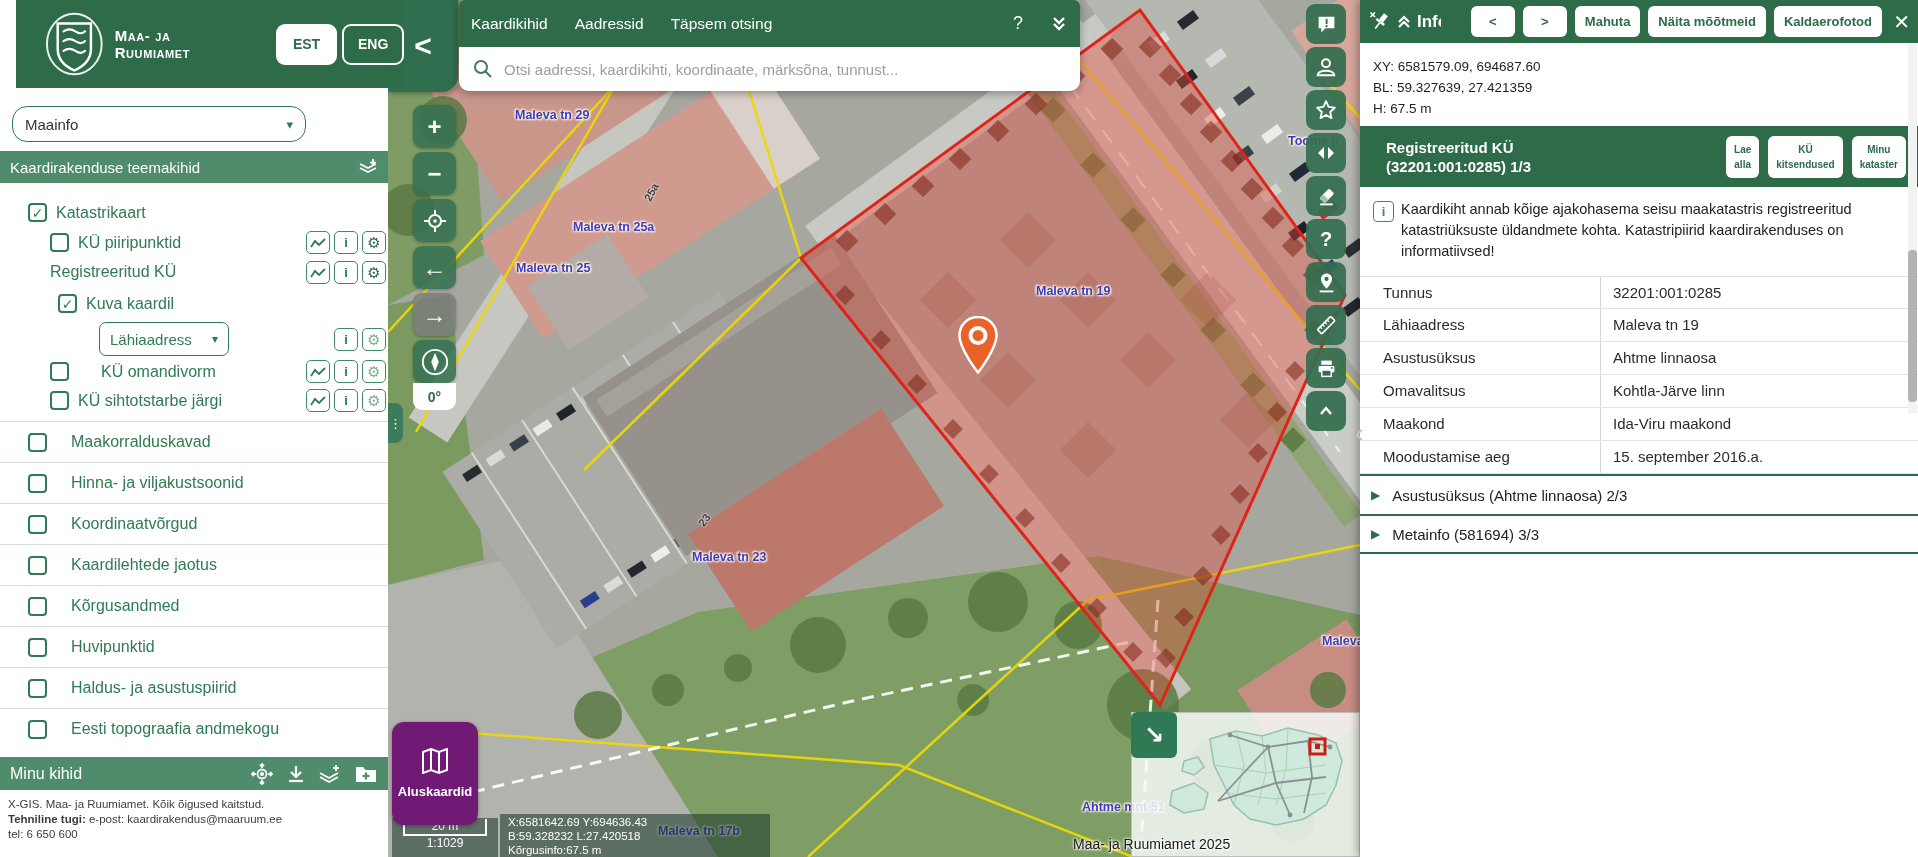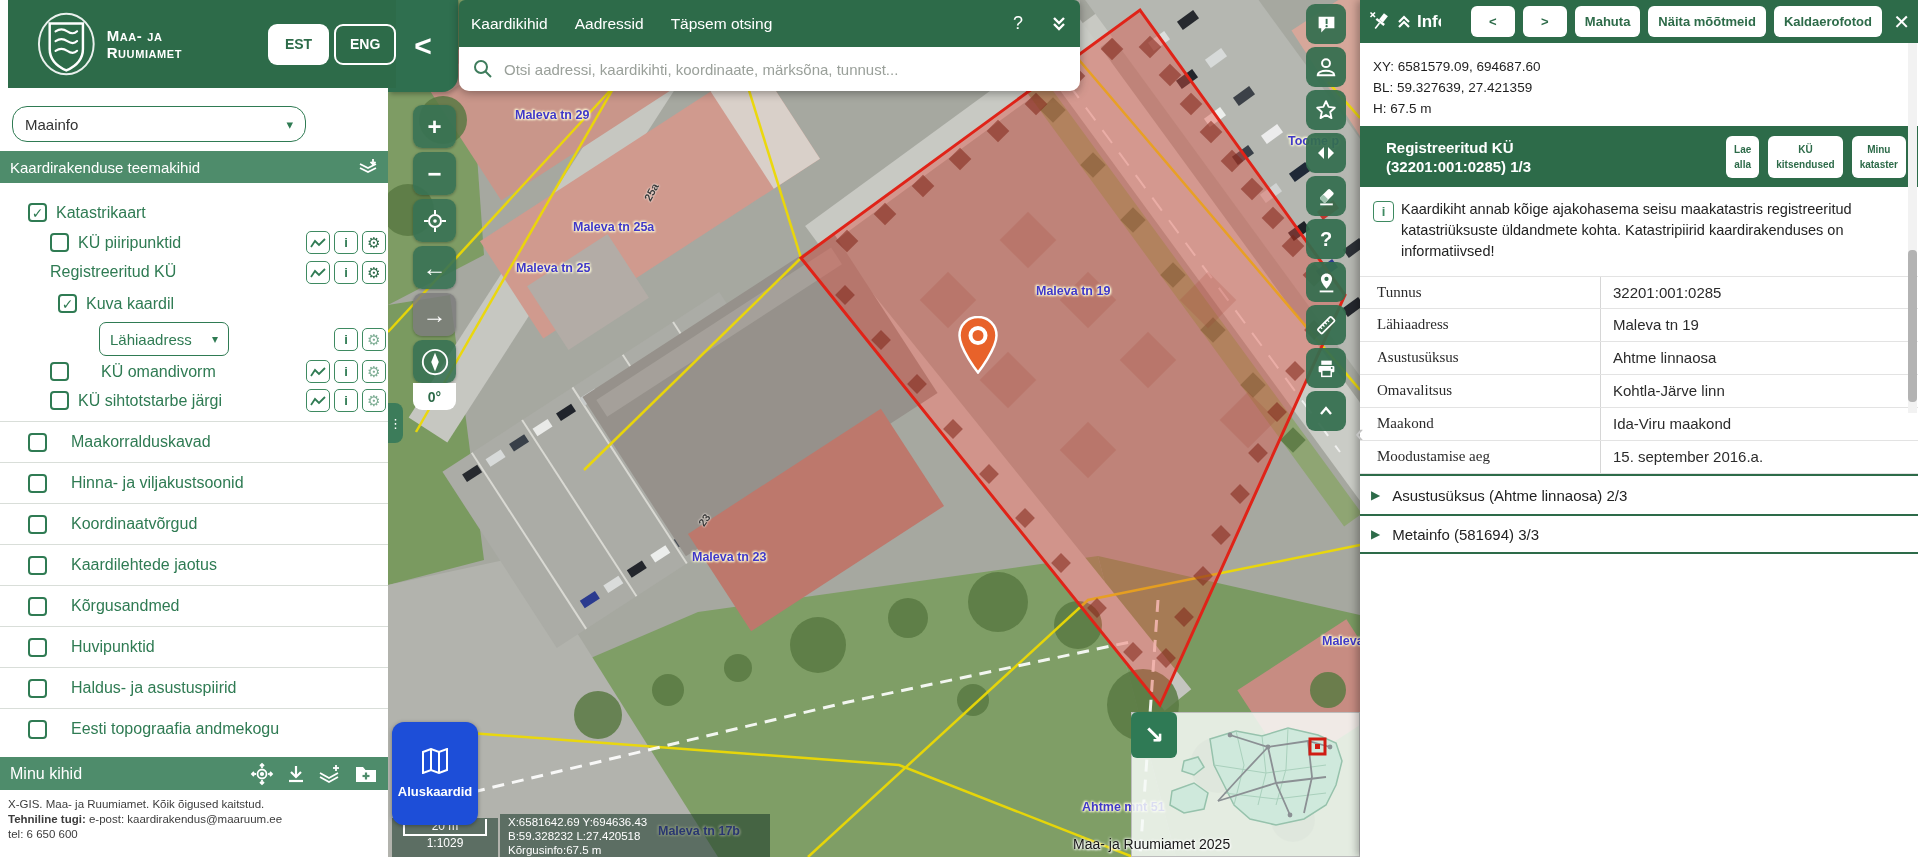--- a/index.html
+++ b/index.html
@@ -2,21 +2,21 @@
 <html><head>
 <meta charset="utf-8">
 <style>
   html,body{margin:0;padding:0;background:#222;}
   *{box-sizing:border-box;}
   .stage{position:relative;width:1918px;height:857px;overflow:hidden;
     font-family:"Liberation Sans","DejaVu Sans",sans-serif;background:#a6a8a0;}
   .ab{position:absolute;}
   
   .sidebar{left:0;top:0;width:388px;height:857px;background:#fff;z-index:30;}
-  .sb-header{left:8px;top:0;width:388px;height:88px;background:#2d6b49;display:flex;align-items:center;}
+  .sb-header{left:16px;top:0;width:388px;height:88px;background:#2d6b49;display:flex;align-items:center;}
   .agency{color:#fff;font-weight:700;font-size:15px;letter-spacing:.6px;font-variant:small-caps;margin-left:10px;}
   .lang{width:63px;height:41px;border-radius:9px;display:flex;align-items:center;justify-content:center;
     font-weight:700;font-size:14px;cursor:pointer;}
   .lang.est{background:#fff;color:#2d6b49;margin-left:28px;}
   .lang.eng{border:2px solid #fff;color:#fff;margin-left:5px;}
   .sb-select{left:12px;top:106px;width:294px;height:36px;border:1.5px solid #2f7b53;border-radius:15px;
     display:flex;align-items:center;padding:0 12px;color:#333;font-size:15px;cursor:pointer;background:#fff;}
   .sb-select .caret{margin-left:auto;color:#2f7b53;font-size:13px;}
   .sb-bar{left:0;width:388px;height:32px;background:#4e8c6b;color:#fff;display:flex;align-items:center;
     padding:0 10px;font-size:15px;}
@@ -46,21 +46,21 @@
     cursor:pointer;z-index:12;box-shadow:0 1px 3px rgba(0,0,0,.3);}
   .searchpanel{left:459px;top:0;width:621px;z-index:14;box-shadow:0 2px 10px rgba(0,0,0,.35);border-radius:0 0 10px 10px;}
   .sp-menu{height:47px;background:#2d6b49;display:flex;align-items:center;gap:27px;padding:0 12px;
     color:#fff;font-size:15.5px;font-weight:500;border-radius:6px 6px 0 0;}
   .sp-menu .mi{cursor:pointer;}
   .sp-input{height:44px;background:#fff;border-radius:0 0 10px 10px;display:flex;align-items:center;padding:0 14px;gap:9px;}
   .sp-input input{border:none;outline:none;flex:1;font-size:15px;color:#444;font-family:inherit;}
   .sp-input input::placeholder{color:#9aa09a;}
   .toolbtn{position:absolute;left:1306px;width:40px;height:40px;border-radius:9px;background:rgba(52,110,79,.93);
     display:flex;align-items:center;justify-content:center;cursor:pointer;z-index:12;}
-  .alus{left:392px;top:722px;width:86px;height:103px;border-radius:12px;background:#1d4ed8;z-index:12;
+  .alus{left:392px;top:722px;width:86px;height:103px;border-radius:12px;background:#701a75;z-index:12;
     display:flex;flex-direction:column;align-items:center;justify-content:center;gap:10px;cursor:pointer;
     box-shadow:0 1px 4px rgba(0,0,0,.35);}
   .alus .lbl{color:#fff;font-size:13px;font-weight:700;}
   .scalebox{left:392px;top:818px;width:106px;height:39px;background:rgba(22,52,38,.55);z-index:11;color:#fff;
     font-size:12px;text-align:center;}
   .bracket{margin:1px auto 0;width:84px;border-left:2px solid #fff;border-right:2px solid #fff;border-bottom:2px solid #fff;height:17px;line-height:15px;}
   .coordsbox{left:500px;top:814px;width:270px;height:43px;background:rgba(22,52,38,.55);z-index:11;color:#fff;
     font-size:11.5px;line-height:14px;padding:1px 8px;}
   .ovbox{left:1131px;top:712px;width:229px;height:145px;background:rgba(247,250,248,.85);z-index:10;
     border:1px solid #bdbdbd;}
@@ -78,21 +78,21 @@
   .p-section{margin-top:7px;height:61px;background:#2d6b49;display:flex;align-items:center;padding:0 12px 0 26px;}
   .p-sec-title{color:#fff;font-weight:700;font-size:15px;line-height:19px;}
   .p-secbtn{background:#fff;border-radius:6px;color:#2d6b49;font-weight:700;font-size:10px;line-height:15px;
     text-align:center;padding:6px 8px;cursor:pointer;}
   .p-notice{display:flex;gap:7px;padding:12px 14px 8px 13px;font-size:14.5px;color:#222;line-height:21px;}
   .iicon{flex:none;width:21px;height:21px;border:1.5px solid #3e8a61;border-radius:4px;color:#3e8a61;
     font-weight:700;font-size:13px;display:flex;align-items:center;justify-content:center;margin-top:2px;}
   .ptable{margin-top:6px;}
   .prow{display:flex;border-bottom:1px solid #e3e3e3;min-height:33px;align-items:stretch;font-size:15px;color:#2b2b2b;}
   .prow:first-child{border-top:1px solid #e3e3e3;}
-  .pl{width:240px;padding:7px 0 7px 17px;font-family:Liberation Serif, serif;}
+  .pl{width:240px;padding:7px 0 7px 23px;}
   .pv{flex:1;padding:7px 0 7px 12px;border-left:1px solid #d6d6d6;}
   .pexp{height:40px;border-top:2px solid #2d6b49;display:flex;align-items:center;gap:12px;padding-left:11px;
     font-size:15px;color:#222;cursor:pointer;}
   .pexp:last-of-type{border-bottom:2px solid #2d6b49;}
   .pexp .tri{color:#2d6b49;font-size:12px;}
   .pscroll{left:548px;top:43px;width:9px;height:370px;background:#f2f2f2;z-index:41;}
   .pthumb{left:0;top:207px;width:9px;height:152px;background:#b3b3b3;border-radius:4px;}
   .phandle{left:-5px;top:418px;color:#c2c2c2;font-size:26px;z-index:41;}
   svg{display:block;}
 </style>

